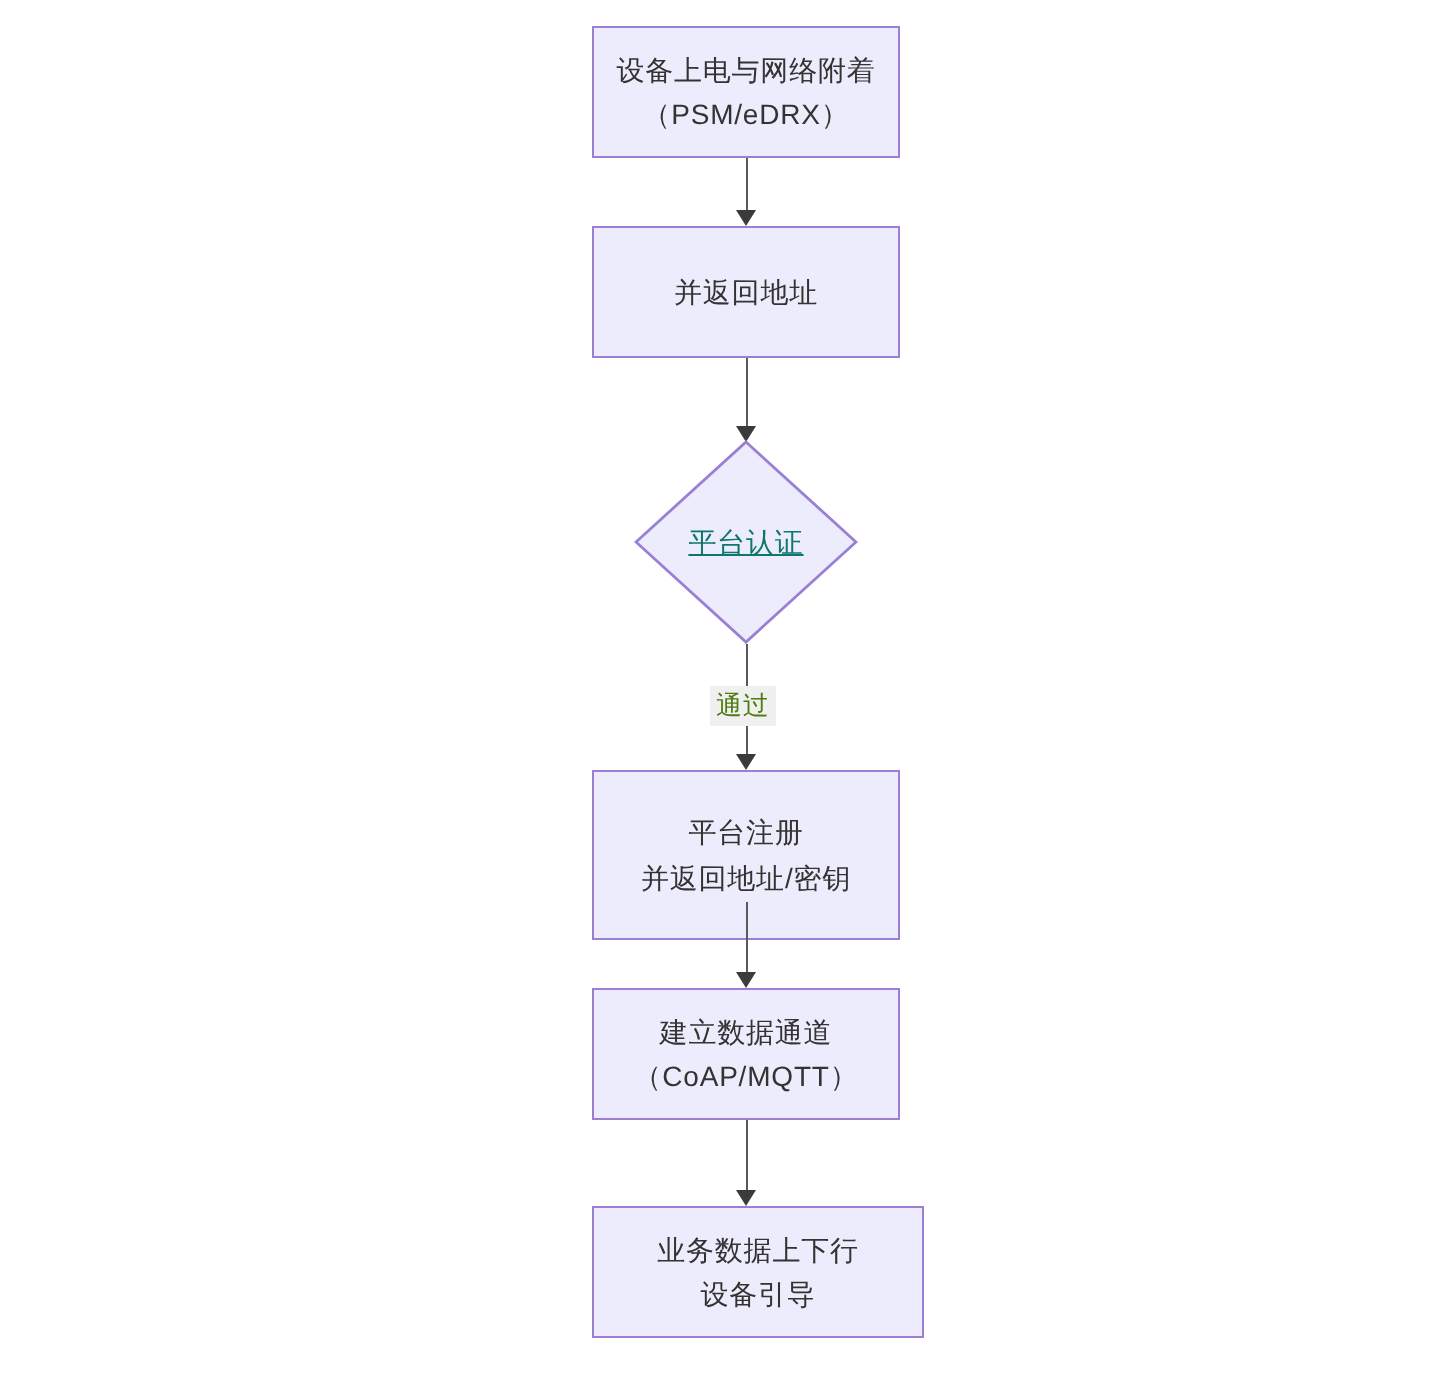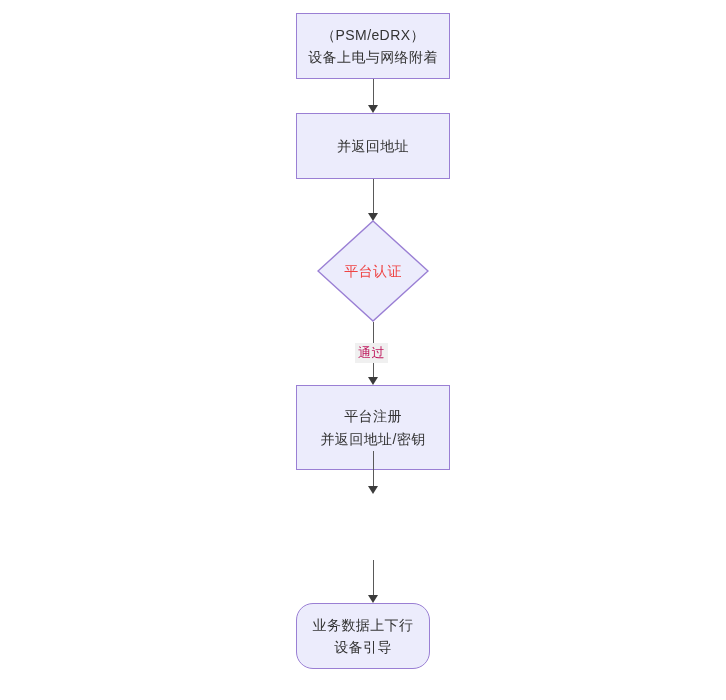--- a/index.html
+++ b/index.html
@@ -44,26 +44,27 @@
     align-items: center;
     justify-content: center;
   }
   .node-diamond .diamond-shape {
     position: absolute;
     inset: 0;
   }
   .node-diamond .diamond-label {
     position: relative;
     z-index: 2;
-    color: #ef4444;
+    color: #0f766e;
     font-size: 14px;
     line-height: 1.6;
     text-align: center;
     white-space: nowrap;
     letter-spacing: 0.4px;
+    text-decoration: underline;
   }
   
   .connector {
     position: absolute;
   }
   .connector-line {
     position: absolute;
     width: 1px;
     background: #595959;
     left: 0;
@@ -75,37 +76,37 @@
     height: 0;
     border-left: 5px solid transparent;
     border-right: 5px solid transparent;
     border-top: 8px solid #3b3b3b;
     left: -5px;
   }
   
   .edge-label {
     position: absolute;
     background: #f0f0f0;
-    color: #be185d;
+    color: #4d7c0f;
     font-size: 13px;
     line-height: 1.4;
     padding: 1px 3px;
     white-space: nowrap;
     letter-spacing: 0.4px;
     z-index: 3;
   }
 </style>
 </head>
 <body>
 
 <div id="flowchart-canvas">
 
   <div class="node-box" style="left:296px; top:13px; width:154px; height:66px;">
+    <span class="line">设备上电与网络附着</span>
     <span class="line">（PSM/eDRX）</span>
-    <span class="line">设备上电与网络附着</span>
   </div>
 
   <div class="connector" style="left:373px; top:79px; width:1px; height:34px;">
     <div class="connector-line" style="height:26px;"></div>
     <div class="arrowhead" style="top:26px;"></div>
   </div>
 
   <div class="node-box" style="left:296px; top:113px; width:154px; height:66px;">
     <span class="line">并返回地址</span>
   </div>
@@ -131,24 +132,28 @@
   <div class="node-box" style="left:296px; top:385px; width:154px; height:85px;">
     <span class="line">平台注册</span>
     <span class="line">并返回地址/密钥</span>
   </div>
 
   <div class="connector" style="left:373px; top:451px; width:1px; height:43px;">
     <div class="connector-line" style="height:35px;"></div>
     <div class="arrowhead" style="top:35px;"></div>
   </div>
 
+  <div class="node-box" style="left:296px; top:494px; width:154px; height:66px;">
+    <span class="line">建立数据通道</span>
+    <span class="line">（CoAP/MQTT）</span>
+  </div>
 
   <div class="connector" style="left:373px; top:560px; width:1px; height:43px;">
     <div class="connector-line" style="height:35px;"></div>
     <div class="arrowhead" style="top:35px;"></div>
   </div>
 
-  <div class="node-box" style="left:296px; top:603px; width:134px; height:66px;border-radius:17px;">
+  <div class="node-box" style="left:296px; top:603px; width:166px; height:66px;">
     <span class="line">业务数据上下行</span>
     <span class="line">设备引导</span>
   </div>
 
 </div>
 
 </body></html>

